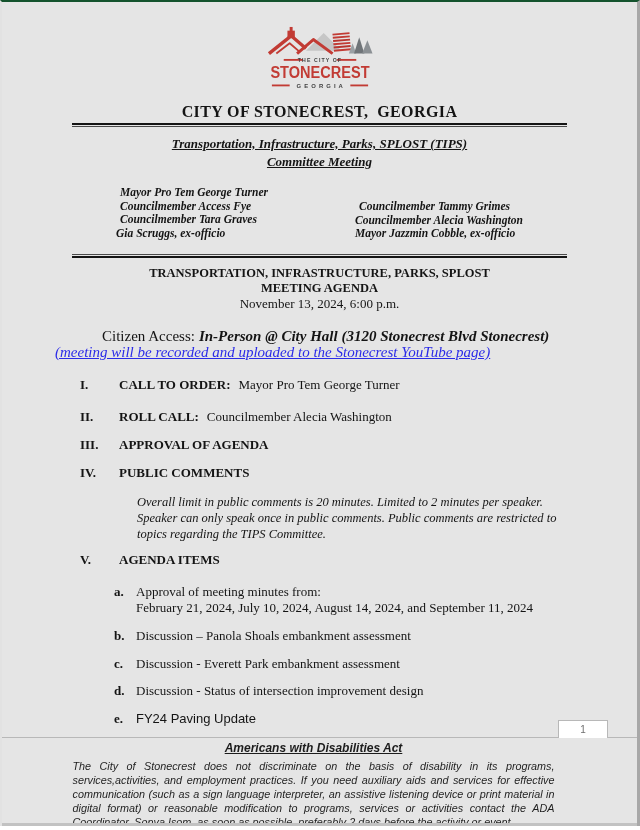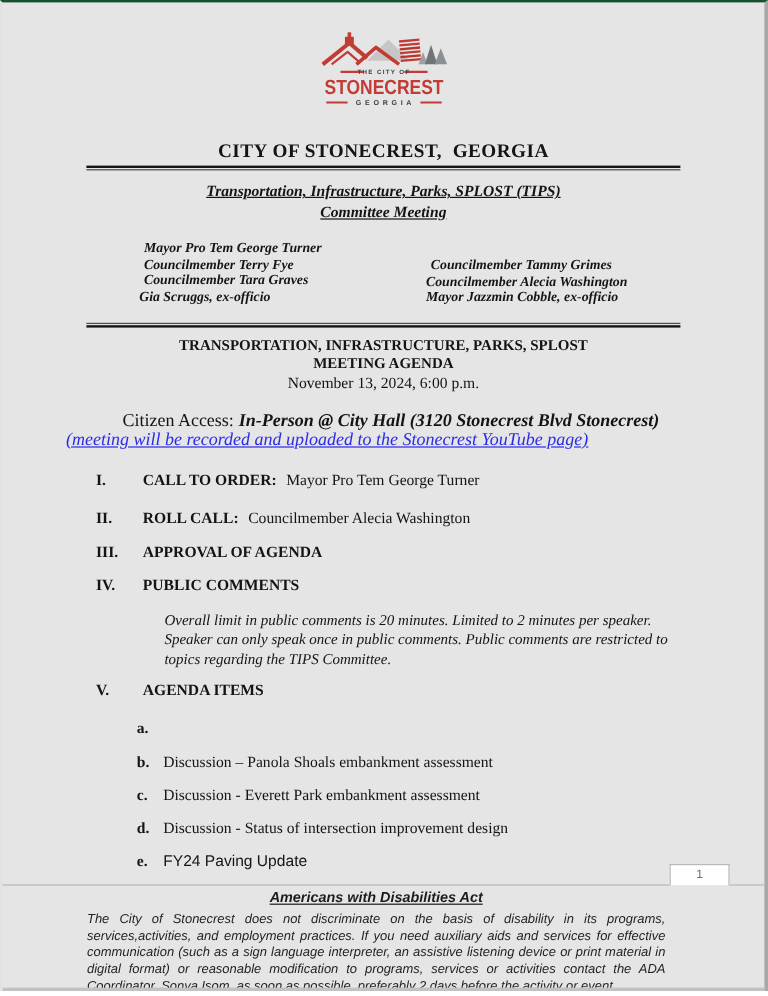--- a/index.html
+++ b/index.html
@@ -11,21 +11,21 @@
     background:#e5e5e5;
     border-top:2px solid #14532d;
     border-left:2px solid #e2e2e2;
     border-right:3px solid #a8a8a8;
     overflow:hidden;
     font-family:"Liberation Serif","DejaVu Serif",serif;
     color:#141414;
   }
   .logo-row{display:flex;justify-content:center;margin-top:22px;}
   .doc-title{
-    margin-top:20px;text-align:center;
+    margin-top:5px;text-align:center;
     font-size:16px;line-height:17px;font-weight:700;
     letter-spacing:.4px;white-space:pre-wrap;
   }
   .rule1{width:495px;margin:3px auto 0 auto;}
   .rule1 .thick{height:2px;background:#141414;}
   .rule1 .thin{height:1px;background:#4a4a4a;margin-top:1px;}
   .rule2{width:495px;margin:14px auto 0 auto;}
   .rule2 .thin{height:1px;background:#4a4a4a;}
   .rule2 .thick{height:2px;background:#141414;margin-top:1px;}
   .mtitle{
@@ -130,21 +130,21 @@
       <div class="thick"></div>
       <div class="thin"></div>
     </div>
 
   <div class="mtitle mt1">Transportation, Infrastructure, Parks, SPLOST (TIPS)</div>
   <div class="mtitle mt2">Committee Meeting</div>
 
   <div class="members">
     <div class="col-left">
       <div class="member indent">Mayor Pro Tem George Turner</div>
-      <div class="member indent">Councilmember Terry Fye</div>
+      <div class="member indent">Councilmember Access Fye</div>
       <div class="member indent">Councilmember Tara Graves</div>
       <div class="member">Gia Scruggs, ex-officio</div>
     </div>
     <div class="col-right">
       <div class="member indent">Councilmember Tammy Grimes</div>
       <div class="member">Councilmember Alecia Washington</div>
       <div class="member">Mayor Jazzmin Cobble, ex-officio</div>
     </div>
   </div>
 
@@ -188,20 +188,24 @@
 
     <div class="ritem item-v">
       <span class="rnum">V.</span>
       <span><span class="rlabel">AGENDA ITEMS</span></span>
     </div>
   </div>
 
   <div class="sub-list">
     <div class="sitem smb">
       <span class="sletter">a.</span>
+      <span>
+        <div>Approval of meeting minutes from:</div>
+        <div>February 21, 2024, July 10, 2024, August 14, 2024, and September 11, 2024</div>
+      </span>
     </div>
     <div class="sitem smb">
       <span class="sletter">b.</span>
       <span>Discussion – Panola Shoals embankment assessment</span>
     </div>
     <div class="sitem smb11">
       <span class="sletter">c.</span>
       <span>Discussion - Everett Park embankment assessment</span>
     </div>
     <div class="sitem smb">

